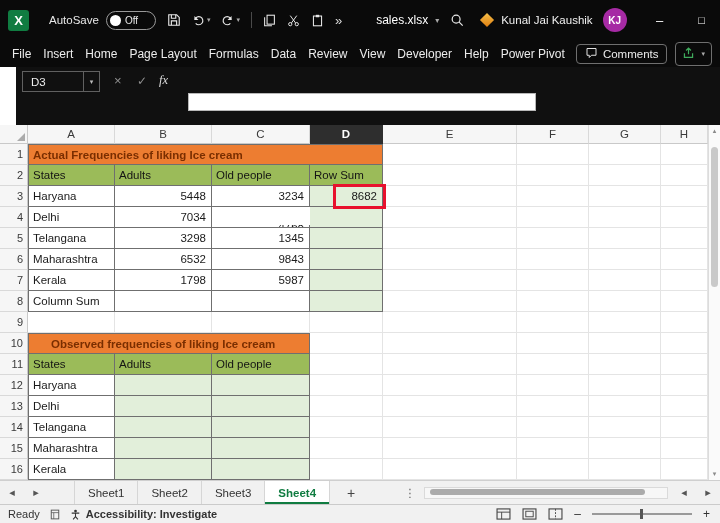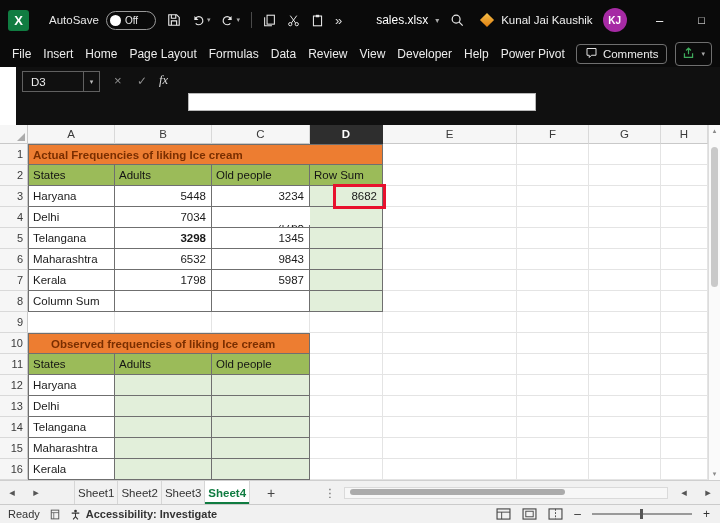--- a/index.html
+++ b/index.html
@@ -85,21 +85,21 @@
   .varrow{font-size:7px;color:#8a8a8a;height:12px;line-height:12px;}
   .vthumb{width:7px;height:140px;background:#c9c9c9;border-radius:4px;margin-top:10px;}
   .vbottom{margin-top:auto;}
 
   
   .tabbar{position:absolute;left:0;top:480px;width:720px;height:24px;background:#f1f1f1;
           border-top:1px solid #cfcfcf;box-sizing:border-box;display:flex;align-items:stretch;
           font-size:11.5px;color:#333;}
   .tnav{width:24px;display:flex;align-items:center;justify-content:center;color:#555;font-size:11px;}
   #sheettabs{display:flex;margin-left:26px;}
-  .stab{padding:0 3px;display:flex;align-items:center;border-right:1px solid #d6d6d6;}
+  .stab{padding:0 13px;display:flex;align-items:center;border-right:1px solid #d6d6d6;}
   .stab:first-child{border-left:1px solid #d6d6d6;}
   .stab.active{background:#fff;color:var(--active-sheet-green);font-weight:bold;
                box-shadow:inset 0 -2px 0 var(--active-sheet-green);}
   .addtab{width:26px;margin-left:8px;display:flex;align-items:center;justify-content:center;font-size:14px;color:#444;}
   .tdots{width:20px;margin-left:36px;display:flex;align-items:center;justify-content:center;color:#666;}
   .hscroll{flex:1;align-self:center;height:10px;margin:0 4px;background:#f7f7f7;border:1px solid #dadada;position:relative;}
   .hthumb{position:absolute;left:5px;top:1px;height:6px;width:215px;background:#ababab;border-radius:3px;}
 
   
   .statusbar{position:absolute;left:0;top:504px;width:720px;height:19px;background:#f1f1f1;
@@ -272,21 +272,21 @@
       <div class="cell c-data tbl bl" style="grid-area: 5 / 2;">Delhi</div>
       <div class="cell c-data tbl num" style="grid-area: 5 / 3;">7034</div>
       <div class="cell c-data tbl num" style="grid-area: 5 / 4; margin-top: 18px;">4768</div>
       <div class="cell c-data tbl num c-green" style="grid-area: 5 / 5;"></div>
       <div class="cell" style="grid-area: 5 / 6;"></div>
       <div class="cell" style="grid-area: 5 / 7;"></div>
       <div class="cell" style="grid-area: 5 / 8;"></div>
       <div class="cell" style="grid-area: 5 / 9;"></div>
       <div class="rh" style="grid-area: 6 / 1;">5</div>
       <div class="cell c-data tbl bl" style="grid-area: 6 / 2;">Telangana</div>
-      <div class="cell c-data tbl num" style="grid-area: 6 / 3; font-weight: bold;">3298</div>
+      <div class="cell c-data tbl num" style="grid-area: 6 / 3;">3298</div>
       <div class="cell c-data tbl num" style="grid-area: 6 / 4;">1345</div>
       <div class="cell c-data tbl num c-green" style="grid-area: 6 / 5;"></div>
       <div class="cell" style="grid-area: 6 / 6;"></div>
       <div class="cell" style="grid-area: 6 / 7;"></div>
       <div class="cell" style="grid-area: 6 / 8;"></div>
       <div class="cell" style="grid-area: 6 / 9;"></div>
       <div class="rh" style="grid-area: 7 / 1;">6</div>
       <div class="cell c-data tbl bl" style="grid-area: 7 / 2;">Maharashtra</div>
       <div class="cell c-data tbl num" style="grid-area: 7 / 3;">6532</div>
       <div class="cell c-data tbl num" style="grid-area: 7 / 4;">9843</div>

